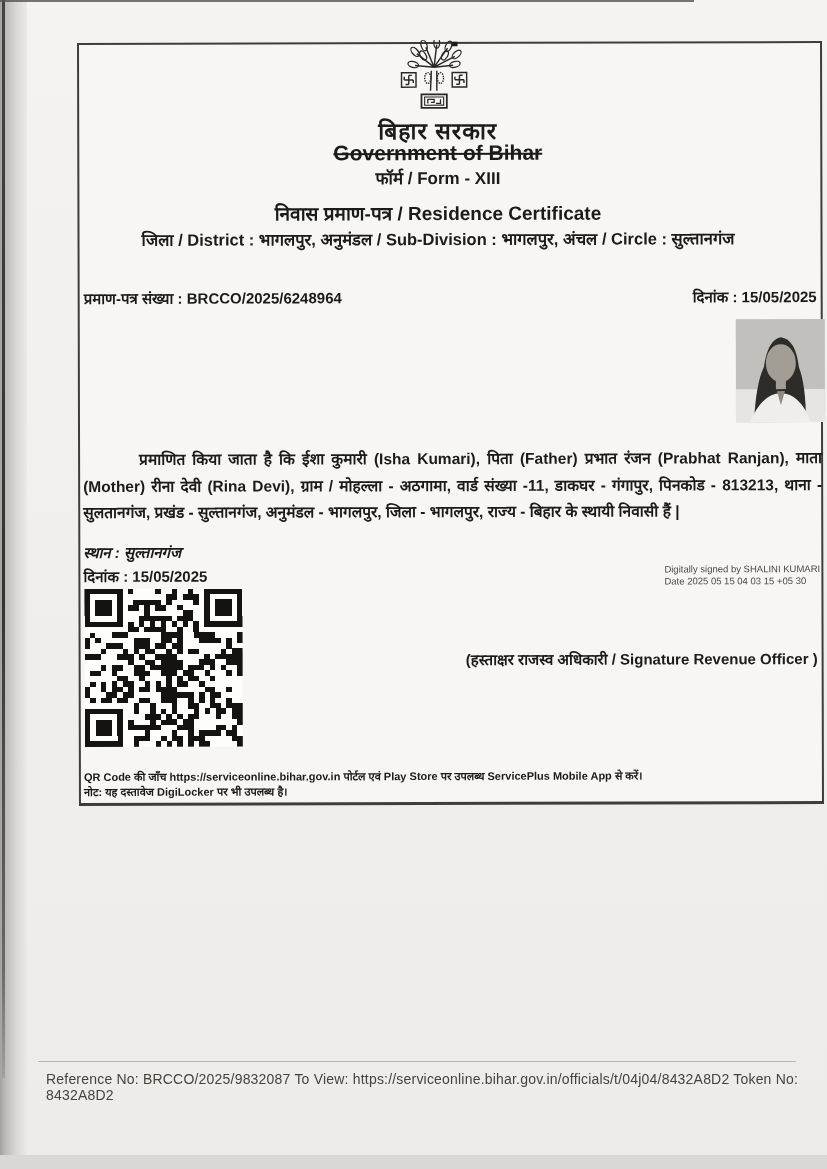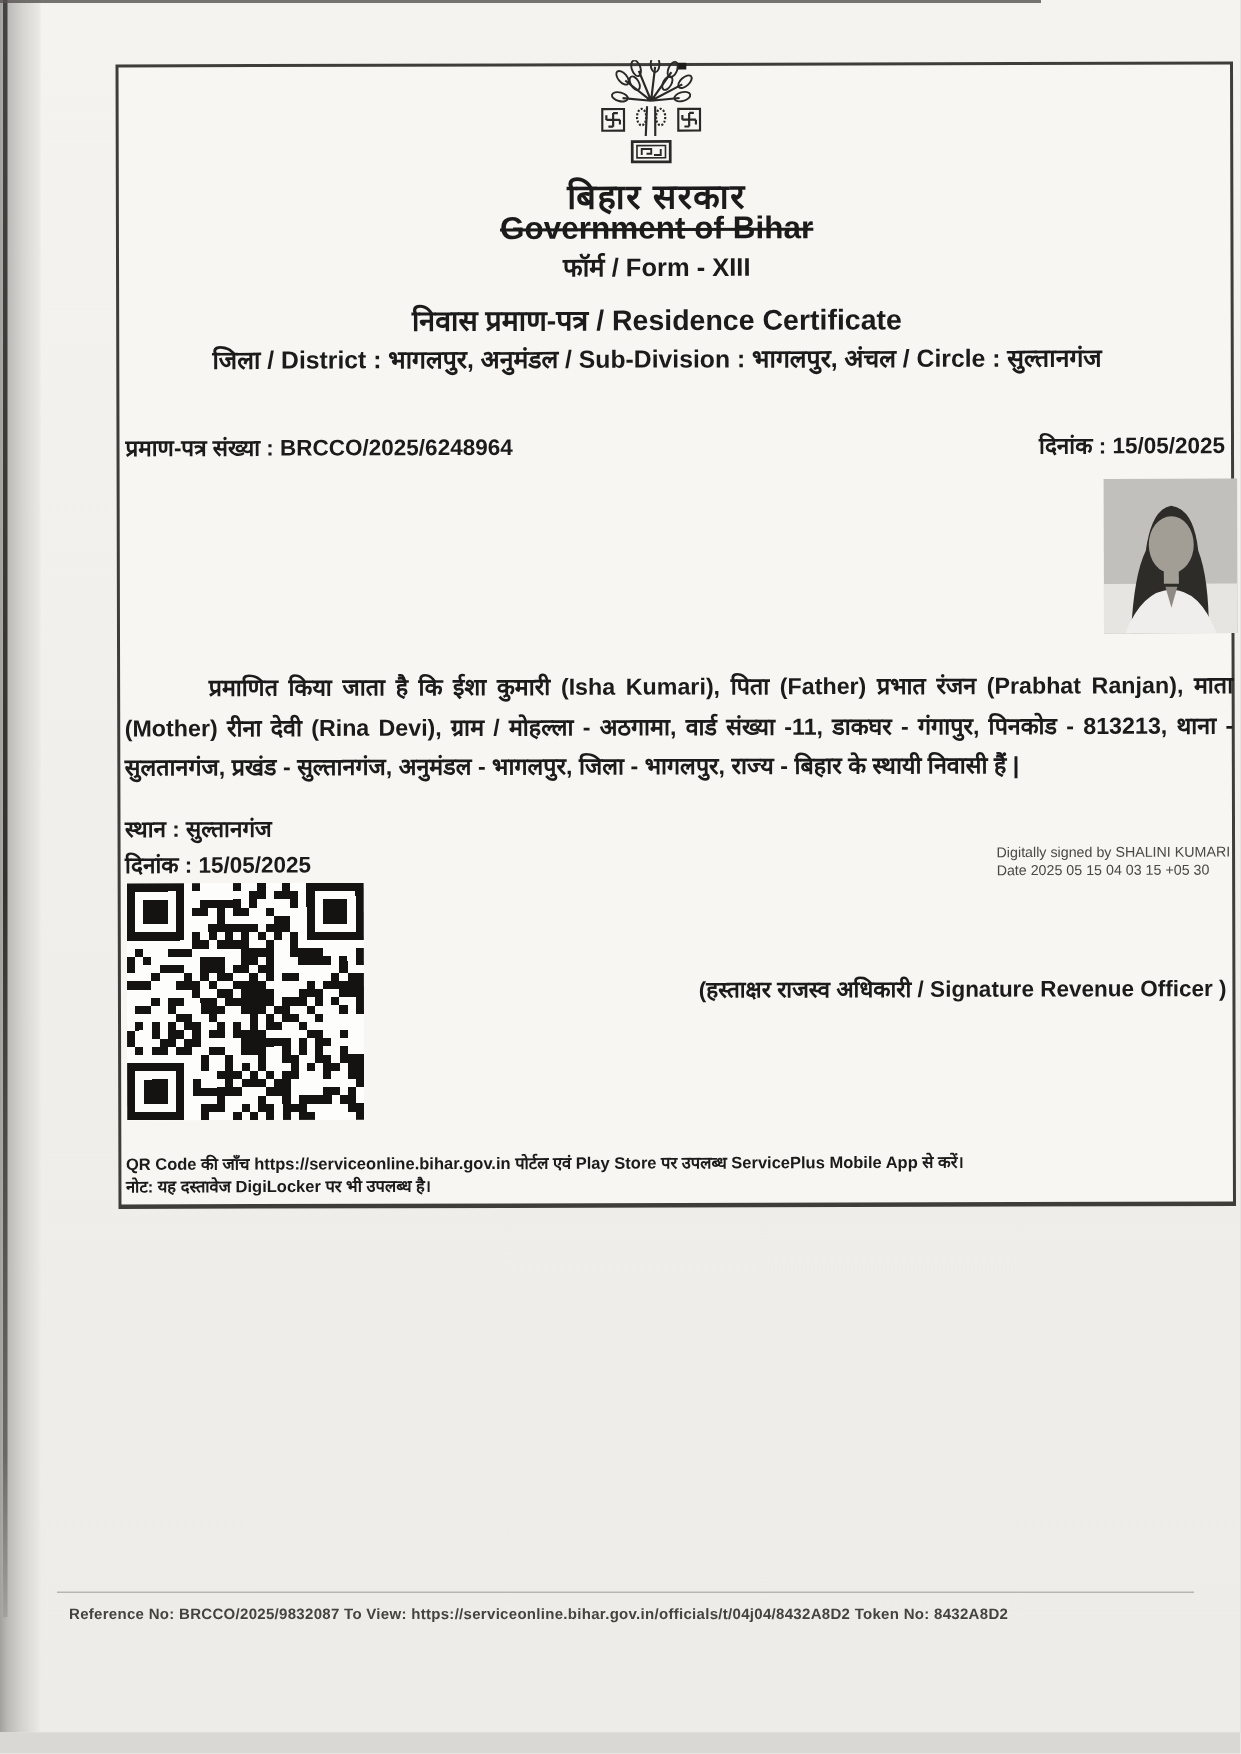--- a/index.html
+++ b/index.html
@@ -34,41 +34,41 @@
 
   .meta-row { top:243px; left:4px; right:4px; font-size:15px; font-weight:700; }
   .meta-no  { float:left; }
   .meta-dt  { float:right; }
 
   .photo { left:656px; top:276px; width:89px; height:103px; background:#c6c4c0; overflow:hidden; }
 
   .body-par { left:3px; top:402px; width:739px; font-size:15.5px; font-weight:700;
     line-height:26.5px; text-align:justify; text-indent:56px; }
 
-  .place-ln { left:3px; top:497px; font-size:15px; font-weight:700; }
+  .place-ln { left:3px; top:497px; font-size:15px; font-weight:700;font-style:italic; }
   .date-ln  { left:3px; top:521px; font-size:15px; font-weight:700; }
 
   .qr-wrap { left:4px; top:544px; width:158px; height:158px; background:#fdfdfb; }
   .qr-wrap svg { width:100%; height:100%; display:block; }
 
   .digi-sig { left:584px; top:520px; width:180px; font-size:9.5px; line-height:12px;
     color:#4a4946; font-weight:400; }
 
   .sig-caption { right:4px; top:605px; font-size:15px; font-weight:700; }
 
   .notes { left:3px; top:725px; width:660px; font-size:11px; font-weight:700; line-height:15px; }
 
   
   .watermark { position:absolute; left:260px; top:320px; width:400px; height:460px; z-index:1; }
   .wm-text { position:absolute; left:205px; top:700px; width:440px; z-index:1;
     font-size:54px; font-weight:700; color:#e7e6e1; letter-spacing:6px; white-space:nowrap; }
 
   
   .foot-rule { position:absolute; left:38px; top:1061px; width:758px; height:1px; background:#b7b5b1; }
-  .foot-ref  { position:absolute; left:46px; top:1071px; font-size:10px; color:#44433f; letter-spacing:.2px;font-weight:bold; }
+  .foot-ref  { position:absolute; left:46px; top:1071px; font-size:14px; color:#44433f; letter-spacing:.2px; }
 </style>
 </head>
 <body>
 
 <div class="page">
 
   <div class="scan-left-shade"></div>
   <div class="scan-left-line"></div>
   <div class="scan-top-line"></div>
 

